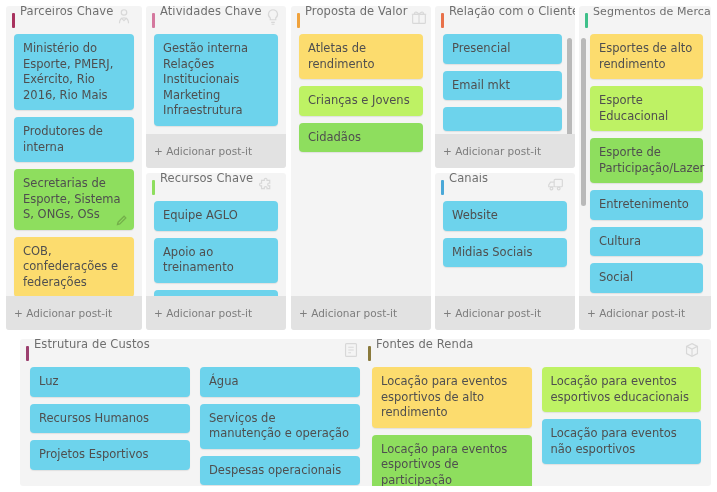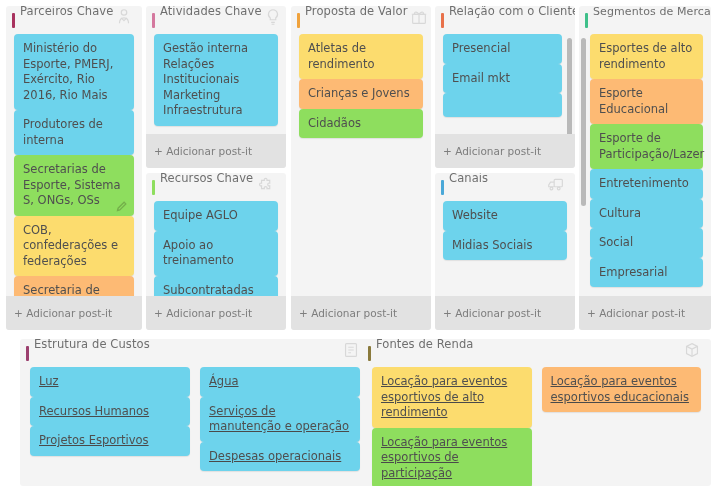--- a/index.html
+++ b/index.html
@@ -68,31 +68,32 @@
 
   
   .notes {
     padding: 0 8px;
     box-sizing: border-box;
     position: relative;
   }
   .note {
     border-radius: 4px;
     padding: 7px 9px;
+    margin-bottom: 7px;
     font-size: 11.5px;
     line-height: 15.5px;
     color: #4f4f4f;
     box-sizing: border-box;
     position: relative;
     box-shadow: 0 1px 1px rgba(0,0,0,.08);
   }
   .c-blue   { background: #6dd3ec; }
   .c-green  { background: #8ede5e; }
   .c-yellow { background: #fcdc6e; }
-  .c-pink   { background: #fdba74; }
+  .c-pink   { background: #bef264; }
 
   .pencil {
     position: absolute;
     right: 6px;
     bottom: 4px;
     width: 12px;
     height: 12px;
     opacity: .55;
   }
 
@@ -120,21 +121,21 @@
     background: #b9b9b9;
   }
 
   
   .grid2 {
     display: flex;
     gap: 10px;
     padding: 0 10px;
     box-sizing: border-box;
   }
-  .grid2 .col { flex: 1 1 0; min-width: 0; text-decoration: underline; }
+  .grid2 .col { flex: 1 1 0; min-width: 0; }
 </style>
 </head>
 <body>
 
 <div class="canvas">
 
   <div class="block" style="left:6px; top:6px; width:136px; height:324px;">
     <div class="block-head">
       <span class="accent" style="background:#a8325e;"></span>
       <span class="block-title">Parceiros Chave</span>
@@ -323,17 +324,18 @@
         </svg>
       </span>
     </div>
     <div class="grid2">
       <div class="col">
         <div class="note c-yellow">Locação para eventos esportivos de alto rendimento</div>
         <div class="note c-green">Locação para eventos esportivos de participação</div>
       </div>
       <div class="col">
         <div class="note c-pink">Locação para eventos esportivos educacionais</div>
+        <div class="note c-blue">Locação para eventos não esportivos</div>
       </div>
     </div>
   </div>
 
 </div>
 
 </body></html>

